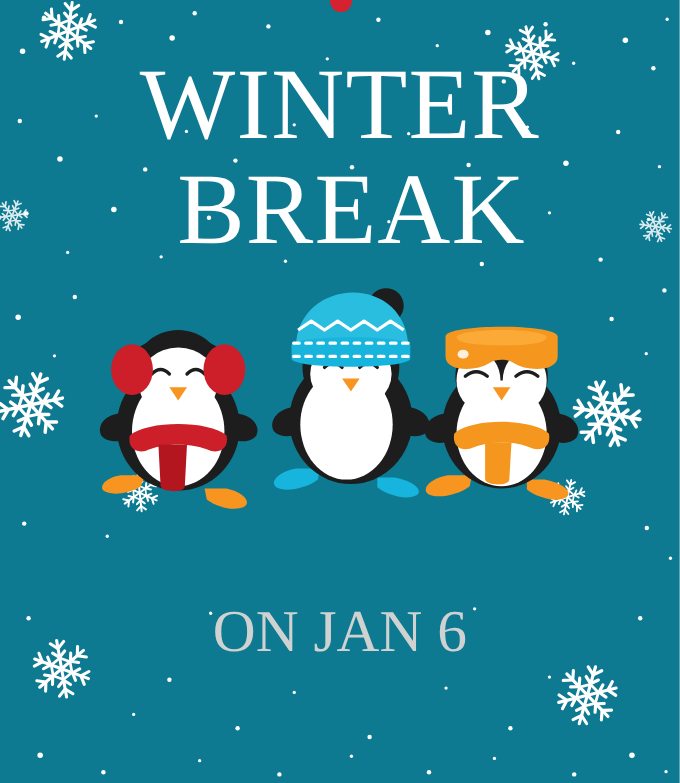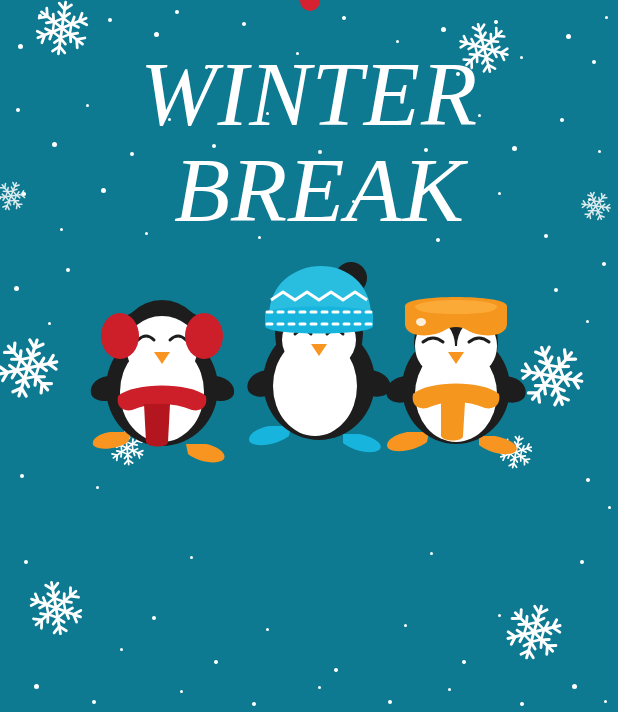--- a/index.html
+++ b/index.html
@@ -8,21 +8,20 @@
     background: #ffffff;
   }
   #poster {
     position: relative;
     width: 618px;
     height: 712px;
     overflow: hidden;
     background: #0d7a91;
     font-family: "Liberation Serif", serif;
     user-select: none;
-    font-style: italic;
   }
 
   
   #snow-layer {
     position: absolute;
     inset: 0;
     pointer-events: none;
   }
   .snowflake {
     position: absolute;
@@ -666,15 +665,16 @@
 
         <path d="M30 114 C46 100 100 100 116 114 C118 124 112 130 102 128 C84 120 62 120 44 128 C34 130 28 124 30 114 Z" fill="#f5961e"></path>
         <path d="M58 122 L82 122 L80 156 C80 162 60 162 58 156 Z" fill="#f5961e"></path>
       </svg>
     </div>
 
   </div>
 
 
   <div id="notes-block">
+    <div class="note-line" id="note-line-2">ON JAN 6</div>
   </div>
 
 </div>
 
 </body></html>

